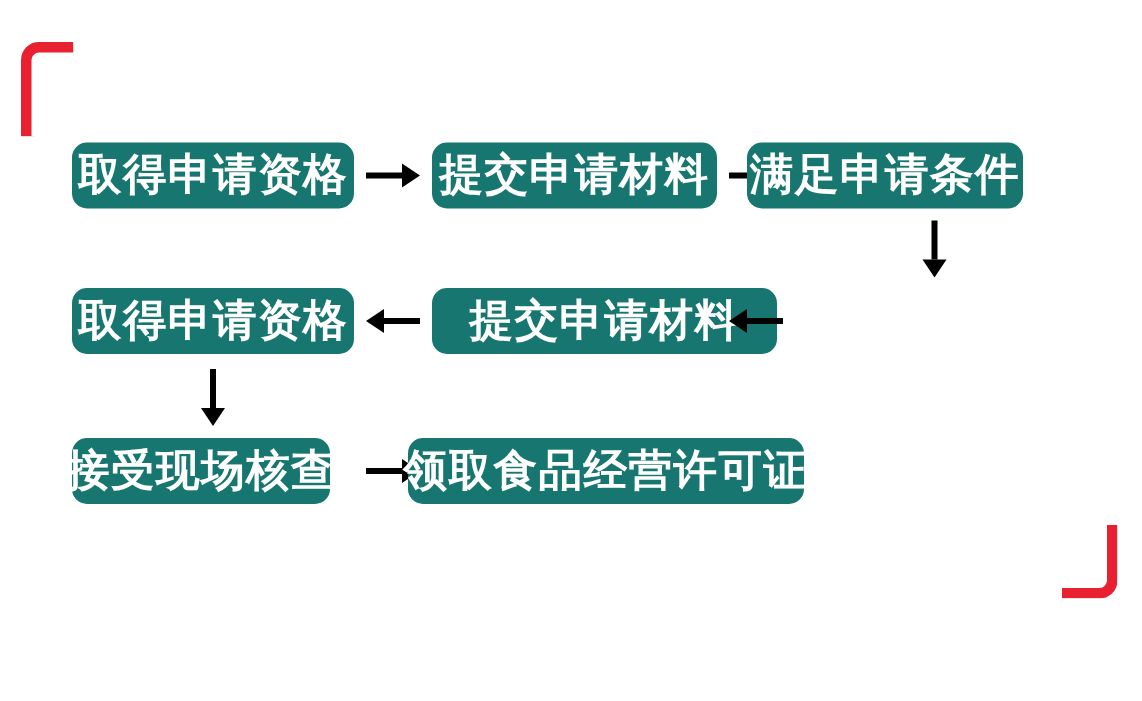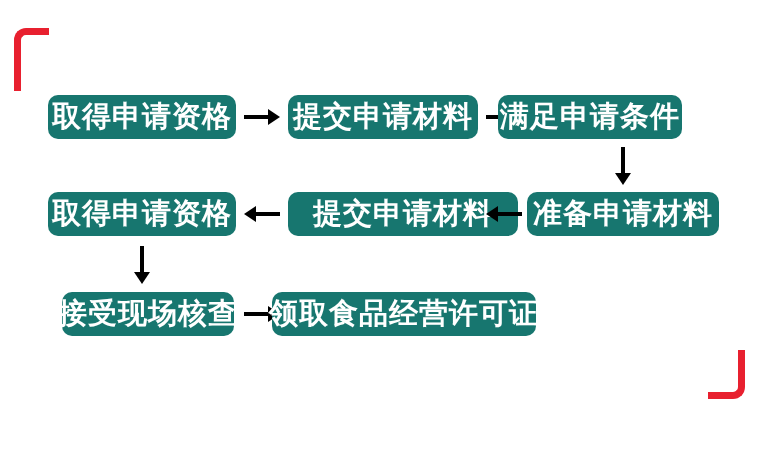--- a/index.html
+++ b/index.html
@@ -111,28 +111,27 @@
       <i class="shaft"></i>
   </div>
 
   <div class="node" style="left:288px; top:192px; width:230px">提交申请材料</div>
 
   <div class="arrow arrow-left" style="left:486px; top:206px">
     <i class="head-left"></i>
       <i class="shaft"></i>
   </div>
 
-  <div class="node" style="left:527px; top:192px; width:192px">准备申请材料</div>
 
   <div class="arrow arrow-down" style="left:134px; top:246px">
     <i class="shaft"></i>
       <i class="head-down"></i>
   </div>
 
-  <div class="node" style="left:62px; top:292px; width:172px">接受现场核查</div>
+  <div class="node" style="left:48px; top:292px; width:172px">接受现场核查</div>
 
   <div class="arrow arrow-right" style="left:244px; top:306px">
     <i class="shaft"></i>
       <i class="head-right"></i>
   </div>
 
   <div class="node" style="left:272px; top:292px; width:264px">领取食品经营许可证</div>
 
 </div>
 

